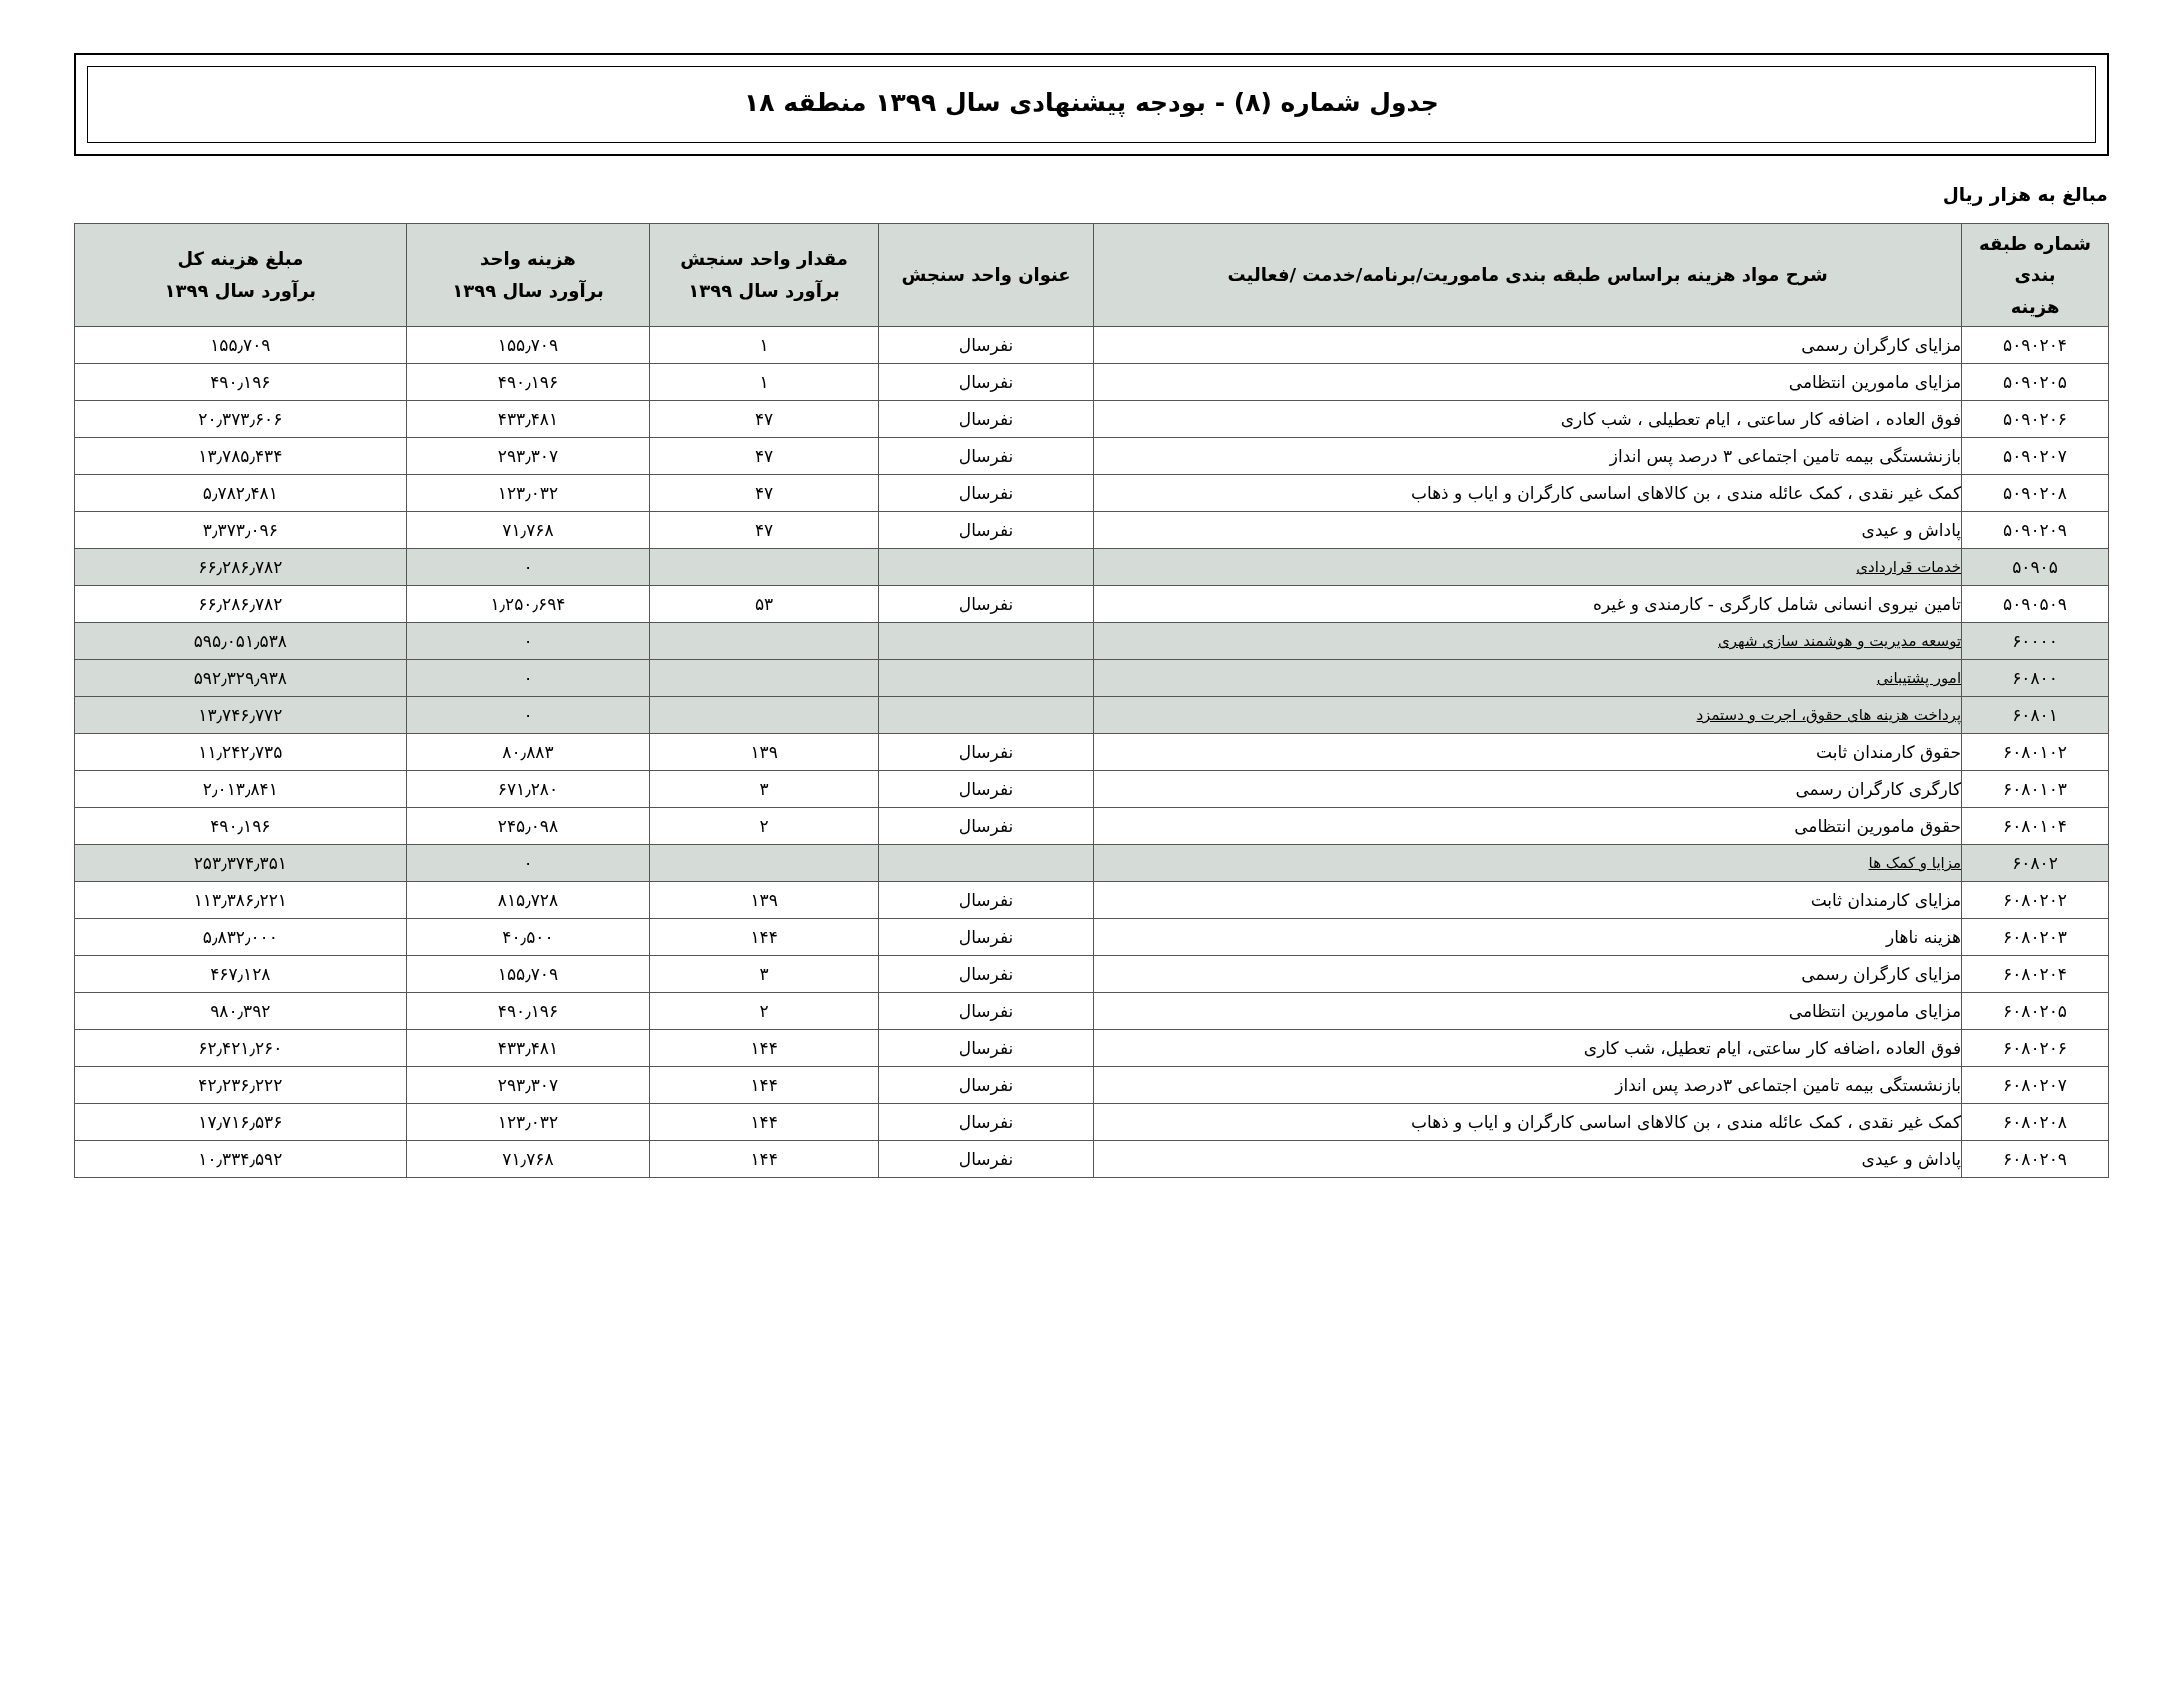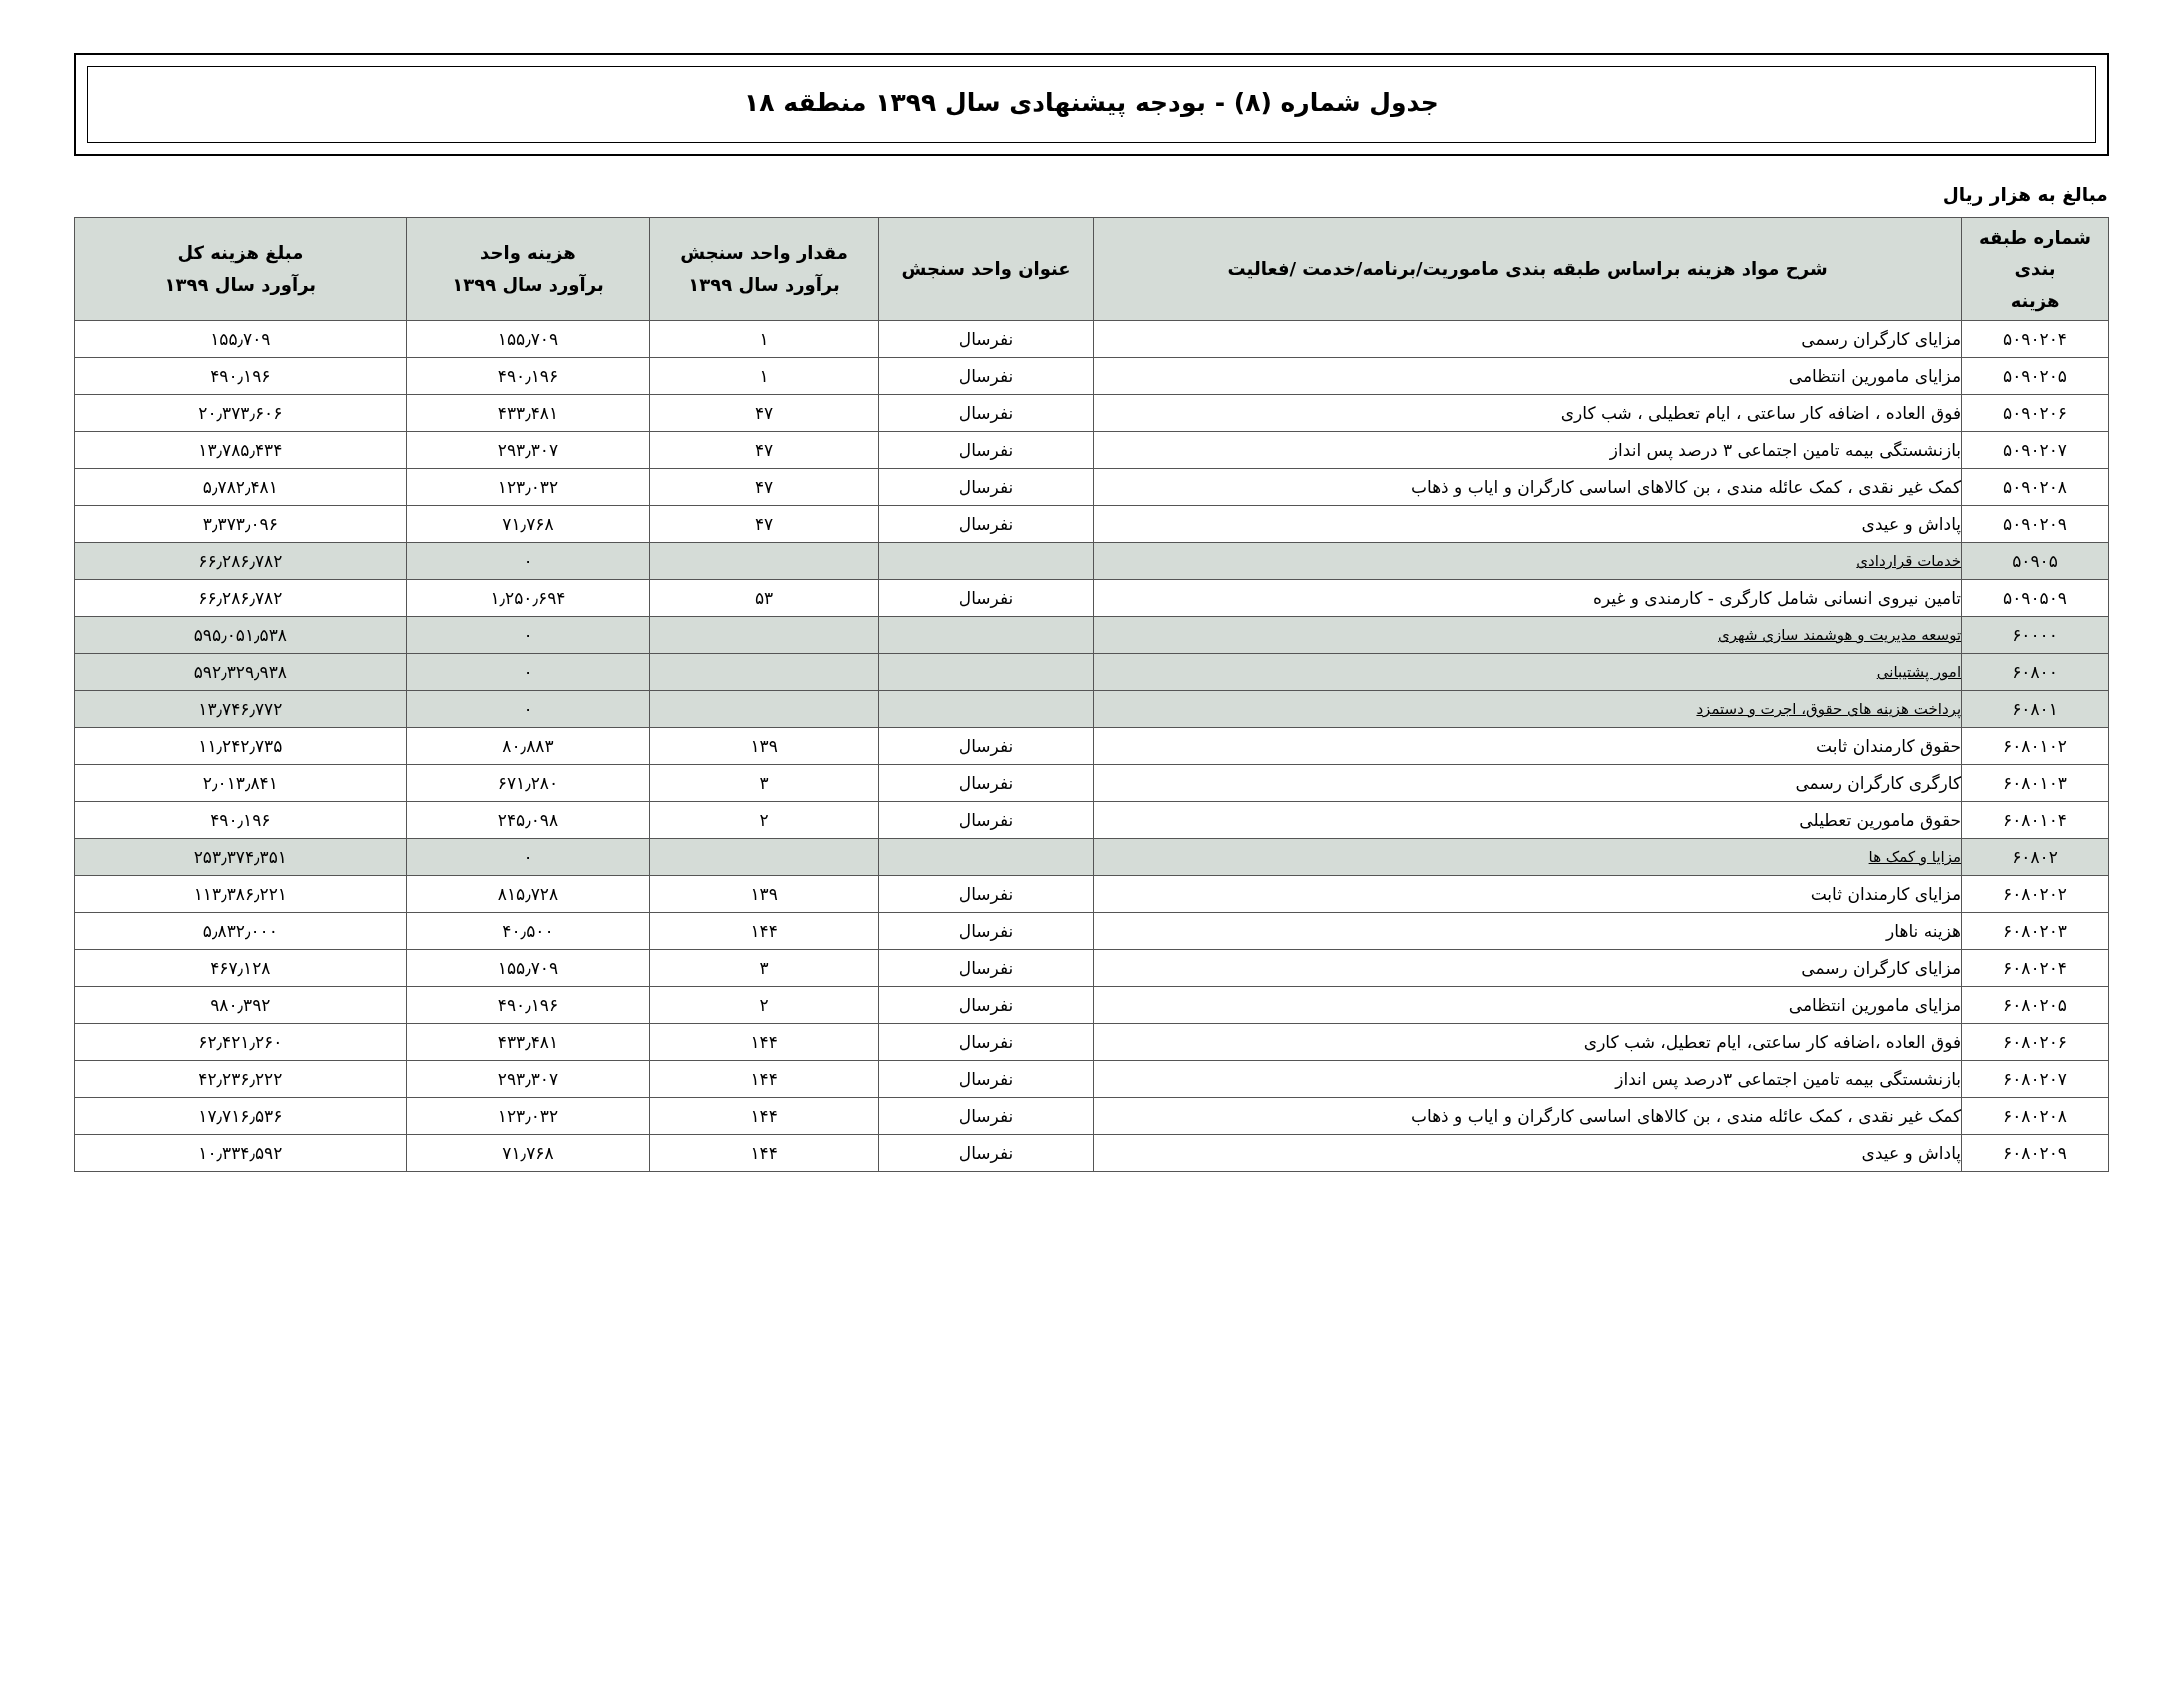--- a/index.html
+++ b/index.html
@@ -52,21 +52,21 @@
     margin: 28px 9.3px 9.3px 0;
     font-size: 18.5px;
     font-weight: bold;
     text-align: right;
   }
 
   
   table.budget {
     border-collapse: collapse;
     width: calc(100% - 16px);
-    margin: 12px 8px;
+    margin: 18px 8px;
     table-layout: fixed;
     direction: rtl;
   }
   table.budget th,
   table.budget td {
     border: 0.7px solid #555;
     padding: 0;
     font-size: 17px;
     height: 36px;
     vertical-align: middle;
@@ -259,21 +259,21 @@
         <tr>
           <td class="code">۶۰۸۰۱۰۳</td>
           <td class="desc">کارگری کارگران رسمی</td>
           <td class="unit">نفرسال</td>
           <td class="qty">۳</td>
           <td class="ucost">۶۷۱٫۲۸۰</td>
           <td class="total">۲٫۰۱۳٫۸۴۱</td>
         </tr>
         <tr>
           <td class="code">۶۰۸۰۱۰۴</td>
-          <td class="desc">حقوق مامورین تعطیلی</td>
+          <td class="desc">حقوق مامورین انتظامی</td>
           <td class="unit">نفرسال</td>
           <td class="qty">۲</td>
           <td class="ucost">۲۴۵٫۰۹۸</td>
           <td class="total">۴۹۰٫۱۹۶</td>
         </tr>
         <tr class="group">
           <td class="code">۶۰۸۰۲</td>
           <td class="desc">مزایا و کمک ها</td>
           <td class="unit"></td>
           <td class="qty"></td>

